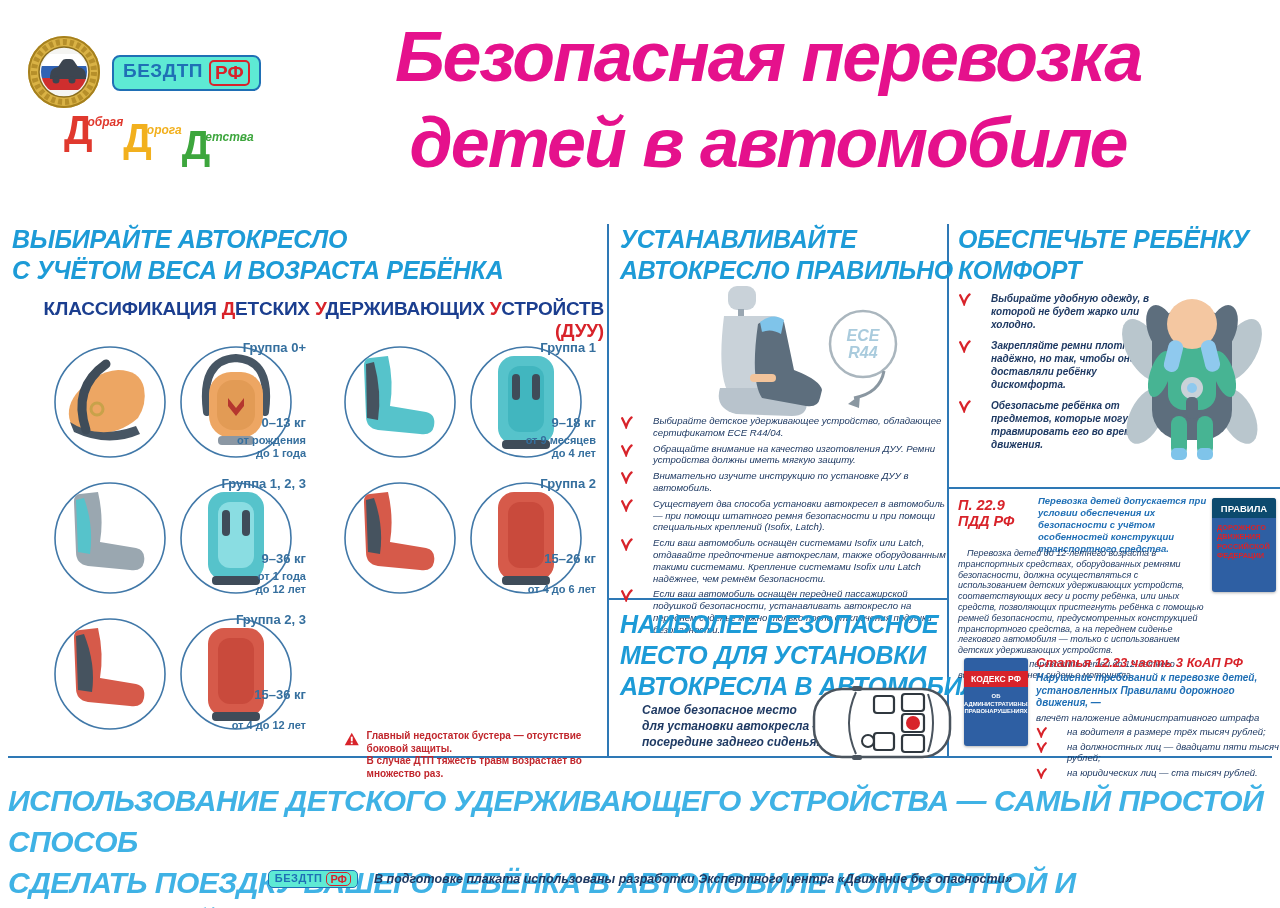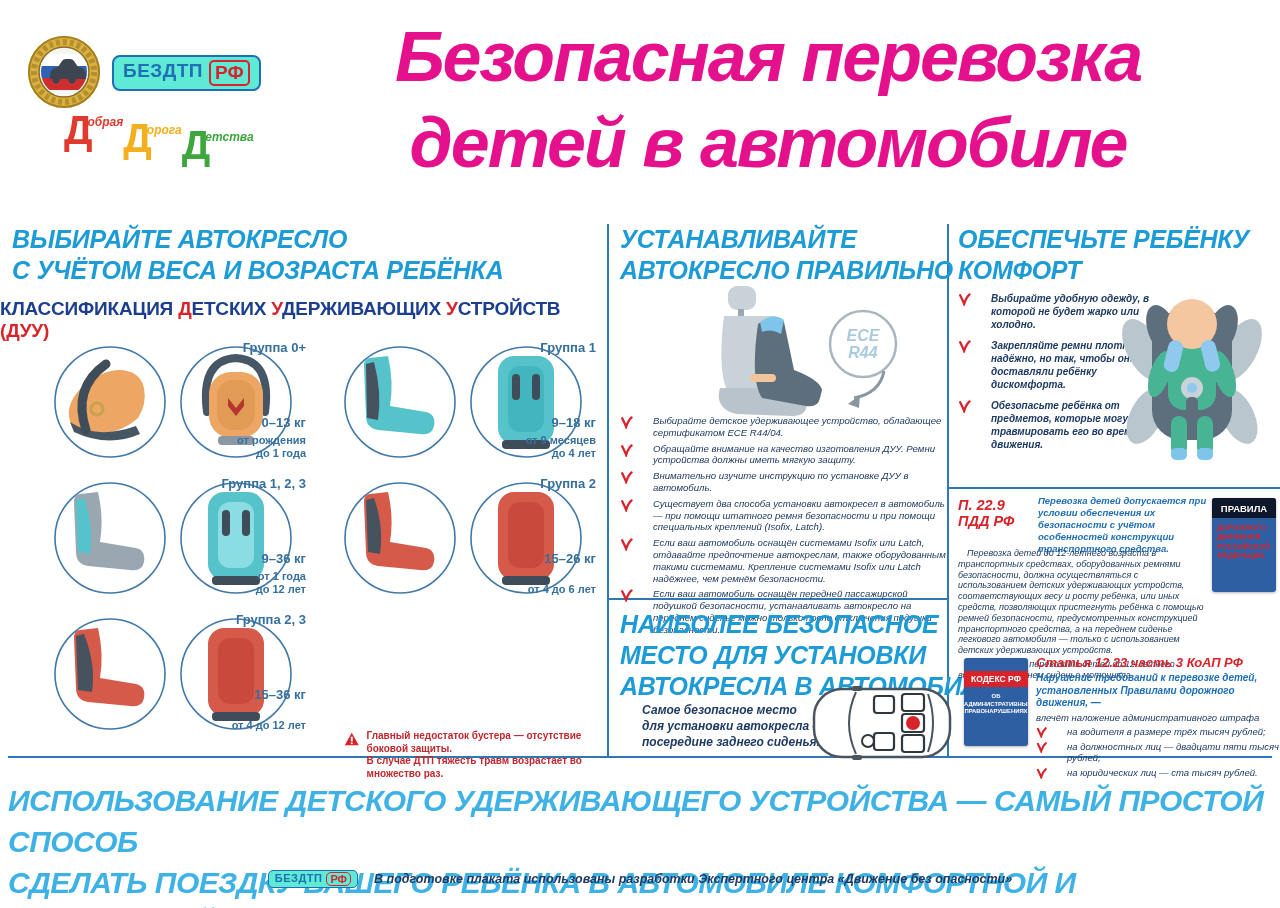--- a/index.html
+++ b/index.html
@@ -20,21 +20,21 @@
   .bezdtp.small .bz-rf{font-size:11px;border-width:1.5px;padding:0 3px}
   .ddd{display:flex;align-items:flex-start}
   .dgroup{display:flex}
   .dd{font-weight:bold;font-size:40px;line-height:40px}
   .dw{font-weight:bold;font-style:italic;font-size:12px;margin:5px 0 0 -5px}
   .c-red{color:#e0392e}.c-yel{color:#f2b01e}.c-grn{color:#3da63d}
 
   
   .sec-h{color:#1d9bd7;font-weight:bold;font-style:italic;letter-spacing:-.3px}
   .h-left{left:12px;top:224px;font-size:25px;line-height:31px}
-  .cls-row{left:0;top:298px;width:604px;text-align:left;font-size:19px;font-weight:bold;
+  .cls-row{left:0;top:298px;width:604px;text-align:right;font-size:19px;font-weight:bold;
            color:#1b3e8f;letter-spacing:-.2px}
   .cls-row .red{color:#d8232a}
 
   
   .gcell{width:278px;height:132px}
   .gcell svg{position:absolute;left:0;top:0}
   .gtxt{position:absolute;left:0;width:100%;text-align:right;font-weight:bold;color:#356f9e}
   .glabel{top:4px;font-size:13px}
   .gweight{bottom:38px;font-size:13px}
   .gage{bottom:9px;font-size:11px;line-height:12.5px}
@@ -62,21 +62,21 @@
   .right-bullets{left:958px;top:292px;width:198px;font-weight:bold;font-style:italic;font-size:10px;
                  line-height:13px;color:#1f3a63}
   .right-bullets .bullet{margin-bottom:8px}
   .pdd-label{left:958px;top:497px;font-size:14.5px;line-height:16px;font-weight:bold;font-style:italic;color:#d8232a}
   .pdd-intro{left:1038px;top:495px;width:172px;font-size:9.5px;line-height:12px;font-weight:bold;
              font-style:italic;color:#1f6fb5}
   .pdd-body{left:958px;top:548px;width:246px;font-size:9px;line-height:10.8px;font-style:italic;color:#1f3a63}
   .pdd-body p{margin:0 0 3px 0;text-indent:9px}
   .book{border-radius:3px;box-shadow:0 1px 3px rgba(0,0,0,.3);overflow:hidden}
   .book-pravila{left:1212px;top:498px;width:64px;height:94px;background:#2e5fa3}
-  .bp-top{background:#0f172a;color:#fff;font-weight:bold;font-size:9.5px;text-align:center;padding:5px 2px 4px}
+  .bp-top{background:#0c4a6e;color:#fff;font-weight:bold;font-size:9.5px;text-align:center;padding:5px 2px 4px}
   .bp-body{color:#d8232a;font-weight:bold;font-size:7.4px;line-height:9.4px;padding:5px 5px}
   .book-kodeks{left:964px;top:658px;width:64px;height:88px;background:#2e5fa3;display:flex;flex-direction:column}
   .bk-band{background:#d8232a;color:#fff;font-weight:bold;font-size:8.5px;text-align:center;padding:3px 1px;margin-top:13px}
   .bk-sub{color:#fff;font-size:5.9px;font-weight:bold;text-align:center;margin-top:6px;line-height:7.6px}
   .koap{left:1036px;top:655px;width:246px}
   .koap-h{font-size:13px;font-weight:bold;font-style:italic;color:#d8232a;line-height:15px}
   .koap-intro{font-size:10px;line-height:12.5px;font-weight:bold;font-style:italic;color:#1f6fb5;margin-top:2px}
   .koap-sub{font-size:9.5px;line-height:11px;font-style:italic;color:#1f3a63;margin-top:2px}
   .koap-bullets{margin-top:3px;font-size:9.5px;line-height:11px;font-style:italic;color:#1f3a63}
   .koap-bullets .bullet{margin-bottom:3.5px}

